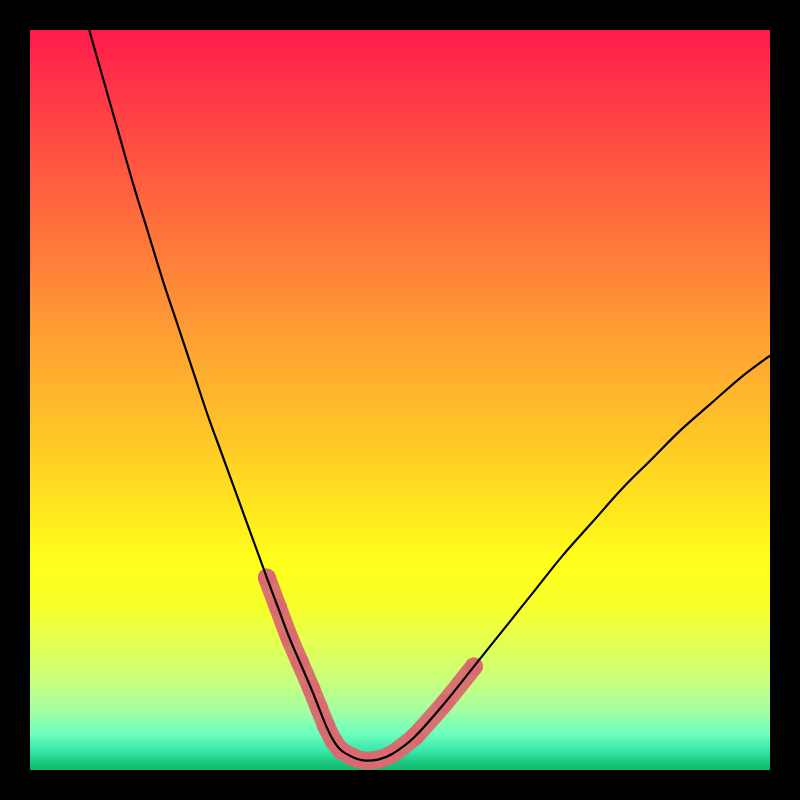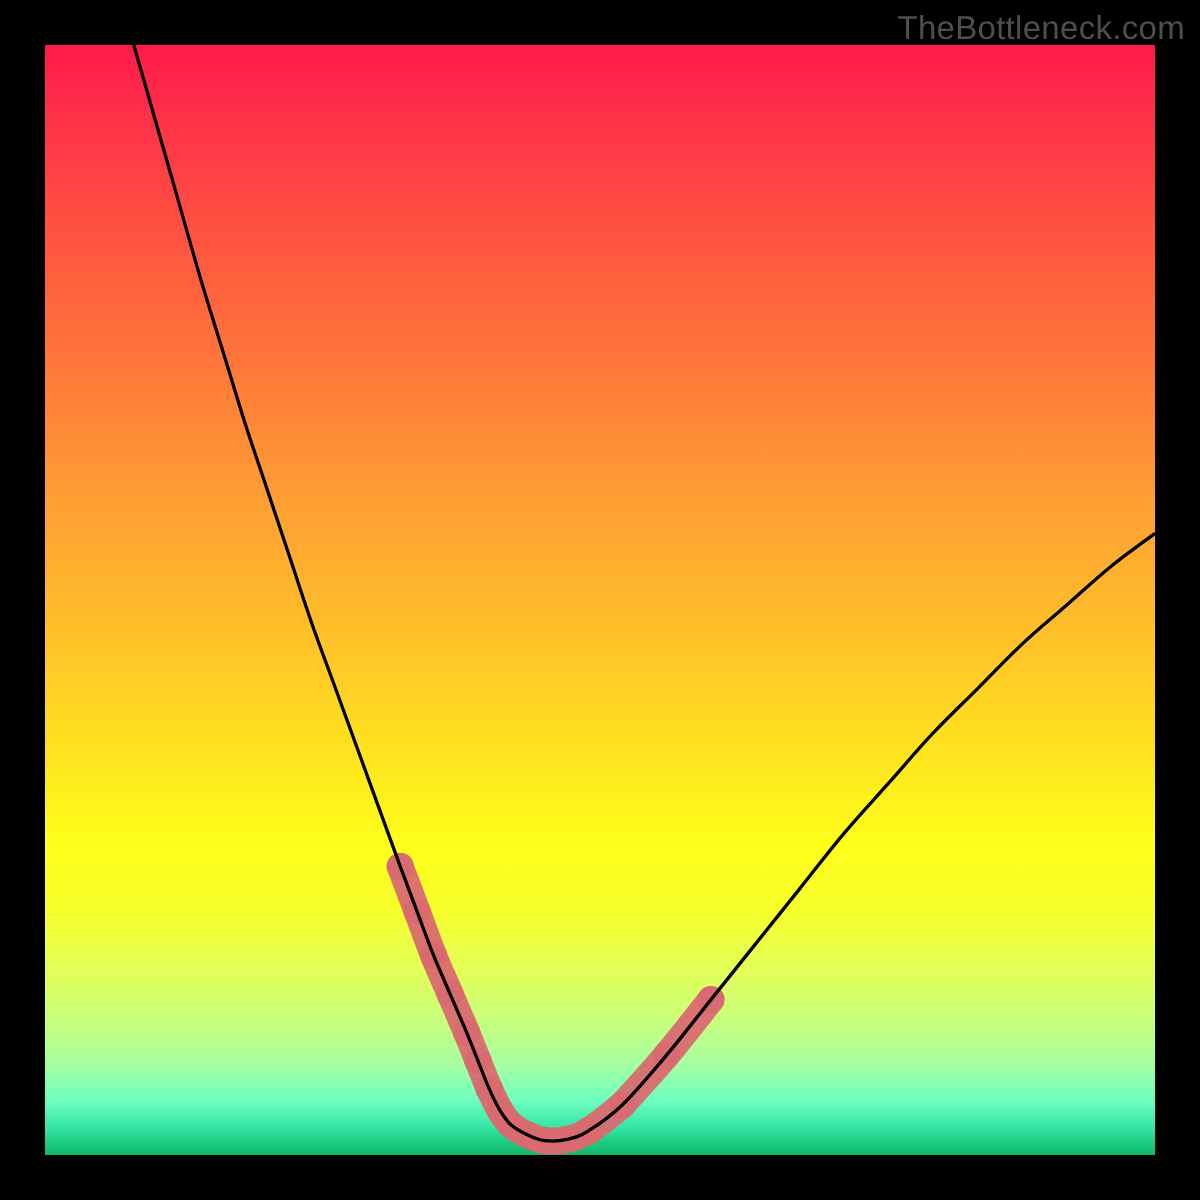--- a/index.html
+++ b/index.html
@@ -91,14 +91,13 @@
           <circle cx="362.59999999999997" cy="723.72" r="9" fill="#d96b70"></circle>
           <circle cx="384.8" cy="706.7" r="9" fill="#d96b70"></circle>
           <path d="M 384.8 706.7 C 390.12800000000004 700.706, 403.744 686.054, 414.40000000000003 673.4 C 425.05600000000004 660.746, 438.672 643.06, 444 636.4" fill="none" stroke="#d96b70" stroke-width="18" stroke-linecap="round" stroke-linejoin="round" opacity="0.95"></path>
           <circle cx="384.8" cy="706.7" r="9" fill="#d96b70"></circle>
           <circle cx="414.40000000000003" cy="673.4" r="9" fill="#d96b70"></circle>
           <circle cx="444" cy="636.4" r="9" fill="#d96b70"></circle>
         </g>
       <path id="curve" fill="none" stroke="#000000" stroke-width="2.2" d="M 59.2 0 C 61.864000000000004 9.323999999999991, 68.672 33.15199999999995, 74 51.799999999999955 C 79.328 70.44799999999995, 83.472 84.95200000000003, 88.8 103.60000000000002 C 94.128 122.24800000000002, 98.272 137.41799999999998, 103.60000000000001 155.39999999999998 C 108.92800000000001 173.38199999999998, 113.072 186.184, 118.4 203.5 C 123.72800000000001 220.816, 127.87199999999999 234.94999999999996, 133.2 251.59999999999997 C 138.528 268.24999999999994, 142.672 280.016, 148 296 C 153.328 311.984, 157.472 324.416, 162.8 340.4 C 168.12800000000001 356.38399999999996, 172.272 369.482, 177.6 384.8 C 182.928 400.118, 187.072 410.848, 192.4 425.5 C 197.728 440.152, 201.872 451.548, 207.20000000000002 466.2 C 212.52800000000002 480.852, 216.672 492.248, 222 506.9 C 227.328 521.552, 232.138 534.946, 236.8 547.6 C 241.46200000000002 560.254, 243.904 566.5440000000001, 247.9 577.2 C 251.89600000000002 587.856, 255.00400000000002 596.81, 259 606.8 C 262.996 616.79, 266.104 623.376, 270.09999999999997 632.7 C 274.09599999999995 642.0240000000001, 277.87 650.6080000000001, 281.2 658.6 C 284.53 666.592, 285.93600000000004 670.44, 288.6 677.1 C 291.264 683.76, 293.336 689.606, 296 695.6 C 298.664 701.594, 300.736 706.0044, 303.4 710.4 C 306.06399999999996 714.7955999999999, 307.47 717.0896, 310.8 720.02 C 314.13 722.9504, 317.904 724.8152, 321.9 726.68 C 325.89599999999996 728.5447999999999, 328.338 729.8472, 333 730.38 C 337.662 730.9128, 342.472 730.8388, 347.79999999999995 729.64 C 353.12799999999993 728.4412, 355.93999999999994 727.8492, 362.59999999999997 723.72 C 369.26 719.5908000000001, 375.476 715.7576, 384.8 706.7 C 394.124 697.6424000000001, 403.744 686.054, 414.40000000000003 673.4 C 425.05600000000004 660.746, 433.344 649.72, 444 636.4 C 454.656 623.0799999999999, 462.944 612.72, 473.6 599.4 C 484.25600000000003 586.0799999999999, 492.54400000000004 575.72, 503.20000000000005 562.4 C 513.856 549.0799999999999, 522.144 538.054, 532.8 525.4 C 543.4559999999999 512.746, 551.7439999999999 504.088, 562.4 492.1 C 573.056 480.112, 581.3439999999999 470.122, 592 458.8 C 602.6560000000001 447.478, 610.944 439.856, 621.6 429.2 C 632.2560000000001 418.544, 640.544 409.59, 651.2 399.59999999999997 C 661.8560000000001 389.60999999999996, 670.1440000000001 383.024, 680.8000000000001 373.7 C 691.456 364.376, 699.744 356.45799999999997, 710.4 347.79999999999995 C 721.0559999999999 339.14199999999994, 734.672 329.59599999999995, 740 325.59999999999997"></path>
     </svg>
   </div>
-  <div class="watermark">TheBottleneck.com</div>
 </div>
 
 </body></html>

